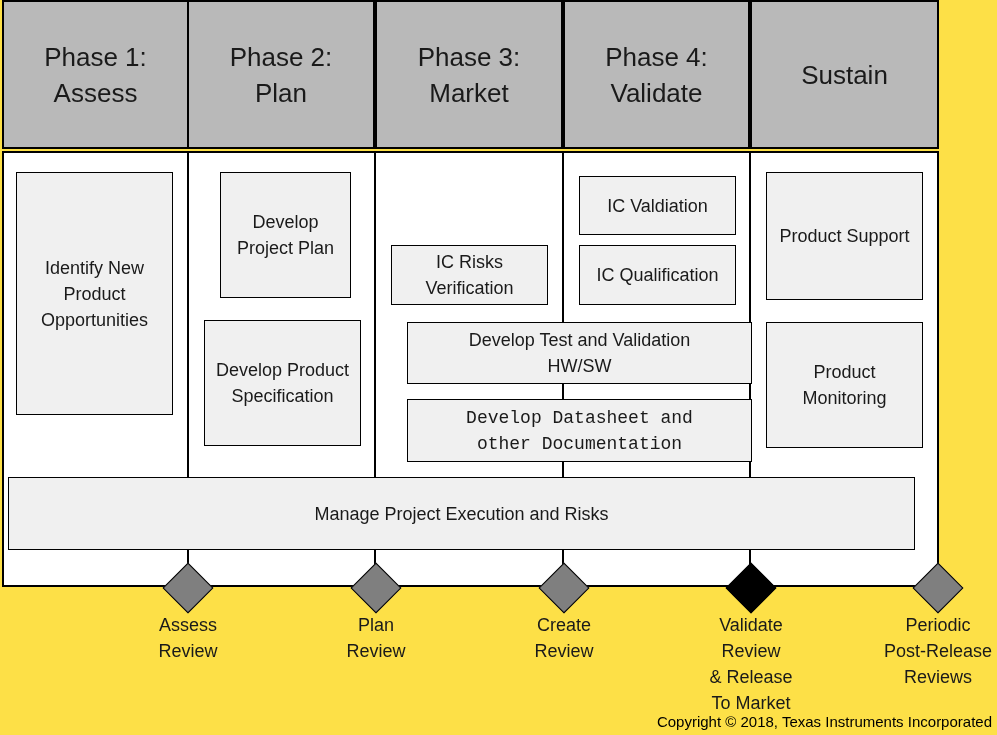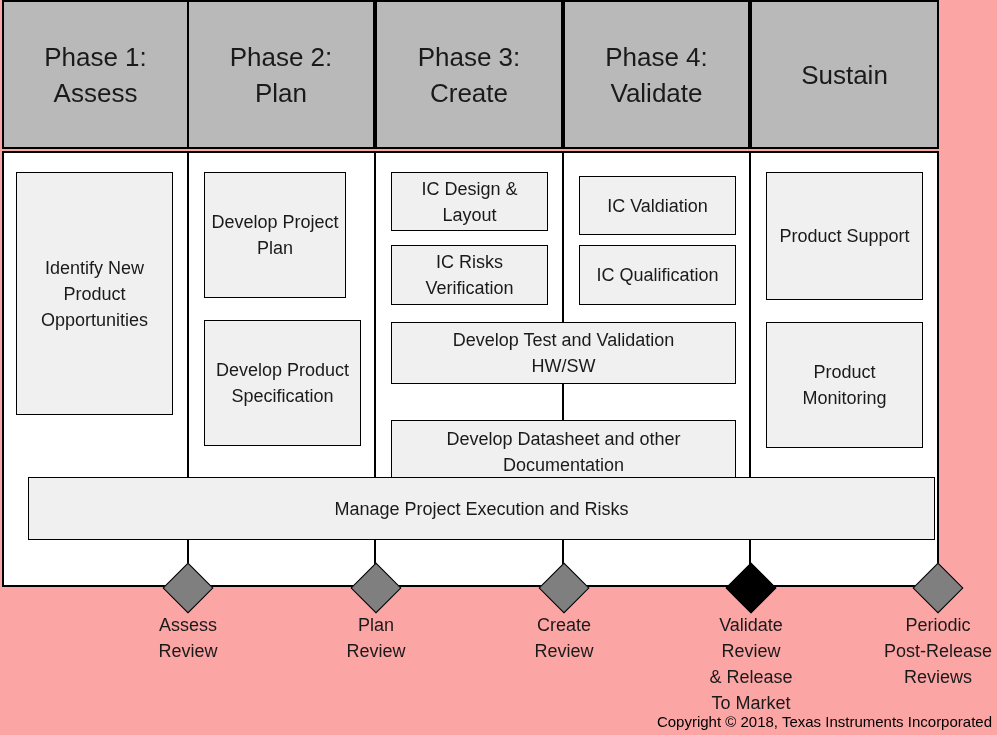--- a/index.html
+++ b/index.html
@@ -1,18 +1,18 @@
 <!DOCTYPE html>
 <html><head>
 <meta charset="utf-8">
 <style>
   * { margin:0; padding:0; box-sizing:border-box; }
   html,body { background:#ffffff; }
   .canvas {
-    position:relative; width:997px; height:735px; background:#fca5a5;
+    position:relative; width:997px; height:735px; background:#fde047;
     font-family:"Liberation Sans", sans-serif; color:#1a1a1a; overflow:hidden;
   }
   .prewrap { white-space:pre-line; }
   
   .phase-cell {
     position:absolute; top:0; height:149px;
     background:#b9b9b9; border:2px solid #000;
     display:flex; align-items:center; justify-content:center; text-align:center;
     font-size:26px; line-height:36px;
   }
@@ -21,21 +21,21 @@
     position:absolute; left:2px; top:151px; width:937px; height:436px;
     border:2px solid #000; background:#ffffff; z-index:0;
   }
   .v-sep { position:absolute; top:151px; width:2px; height:436px; background:#000; z-index:1; }
   
   .activity {
     position:absolute; background:#f0f0f0; border:1.5px solid #000;
     display:flex; align-items:center; justify-content:center; text-align:center;
     font-size:18px; line-height:26px; z-index:2; padding:0 6px;
   }
-  .activity.wide { padding:16px 28px; }
+  .activity.wide { padding:16px 28px;margin-left:16px; }
   
   .diamond {
     position:absolute; width:36px; height:36px; top:570px;
     border:1.5px solid #000; transform:rotate(45deg); z-index:3;
   }
   .milestone-label {
     position:absolute; top:612px; width:160px; text-align:center;
     font-size:18px; line-height:26px; z-index:3;
   }
   .copyright {
@@ -46,49 +46,48 @@
 </head>
 <body>
 
 <div class="canvas">
 
   <div class="phase-cell prewrap" style="left:2px;width:187px;">Phase 1:
 Assess</div>
   <div class="phase-cell prewrap" style="left:187px;width:188px;">Phase 2:
 Plan</div>
   <div class="phase-cell prewrap" style="left:375px;width:188px;">Phase 3:
-Create</div>
+Market</div>
   <div class="phase-cell prewrap" style="left:563px;width:187px;">Phase 4:
 Validate</div>
   <div class="phase-cell prewrap" style="left:750px;width:189px;">Sustain</div>
 
   <div class="body-outline"></div>
   <div class="v-sep" style="left:187px;"></div>
   <div class="v-sep" style="left:374px;"></div>
   <div class="v-sep" style="left:562px;"></div>
   <div class="v-sep" style="left:749px;"></div>
 
   <div class="activity" style="left:16px;top:172px;width:157px;height:243px;">Identify New Product Opportunities</div>
 
-  <div class="activity" style="left:204px;top:172px;width:142px;height:126px;">Develop Project Plan</div>
+  <div class="activity" style="left:220px;top:172px;width:131px;height:126px;">Develop Project Plan</div>
   <div class="activity" style="left:204px;top:320px;width:157px;height:126px;">Develop Product Specification</div>
 
-  <div class="activity" style="left:391px;top:172px;width:157px;height:59px;">IC Design &amp; Layout</div>
   <div class="activity" style="left:391px;top:245px;width:157px;height:60px;">IC Risks Verification</div>
 
   <div class="activity" style="left:579px;top:176px;width:157px;height:59px;">IC Valdiation</div>
   <div class="activity" style="left:579px;top:245px;width:157px;height:60px;">IC Qualification</div>
 
   <div class="activity wide" style="left:391px;top:322px;width:345px;height:62px;">Develop Test and Validation HW/SW</div>
-  <div class="activity wide" style="left:391px;top:420px;width:345px;height:63px;">Develop Datasheet and other Documentation</div>
+  <div class="activity wide" style="left:391px;top:399px;width:345px;height:63px;font-family:Liberation Mono, monospace;">Develop Datasheet and other Documentation</div>
 
   <div class="activity" style="left:766px;top:172px;width:157px;height:128px;">Product Support</div>
   <div class="activity" style="left:766px;top:322px;width:157px;height:126px;">Product Monitoring</div>
 
-  <div class="activity" style="left:28px;top:477px;width:907px;height:63px;">Manage Project Execution and Risks</div>
+  <div class="activity" style="left:8px;top:477px;width:907px;height:73px;">Manage Project Execution and Risks</div>
 
   <div class="diamond" style="left: 170px; background: rgb(127, 127, 127);"></div>
   <div class="diamond" style="left: 358px; background: rgb(127, 127, 127);"></div>
   <div class="diamond" style="left: 546px; background: rgb(127, 127, 127);"></div>
   <div class="diamond" style="left: 733px; background: rgb(0, 0, 0);"></div>
   <div class="diamond" style="left: 920px; background: rgb(127, 127, 127);"></div>
 
   <div class="milestone-label prewrap" style="left:108px;">Assess
 Review</div>
   <div class="milestone-label prewrap" style="left:296px;">Plan

